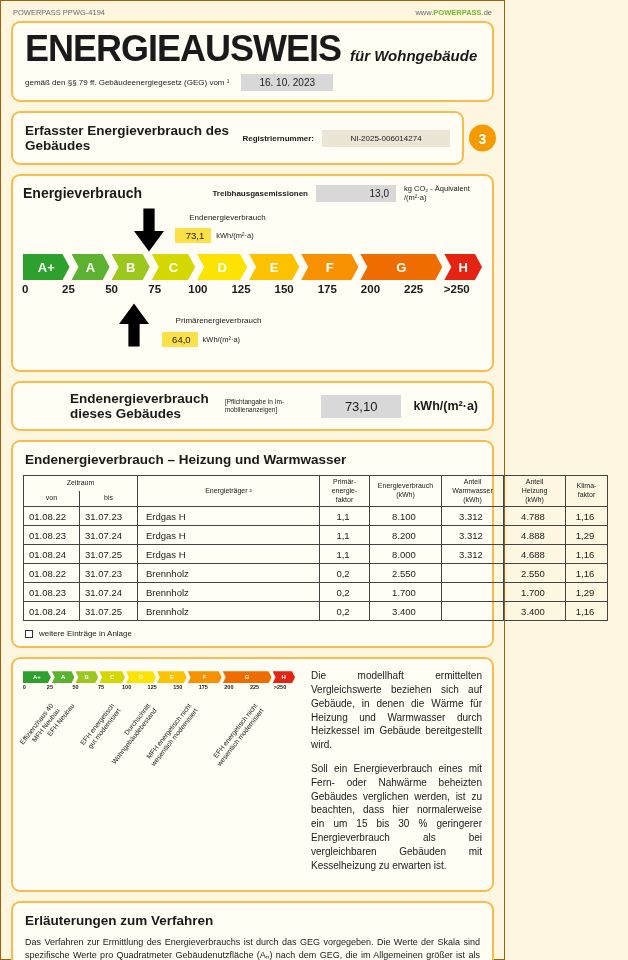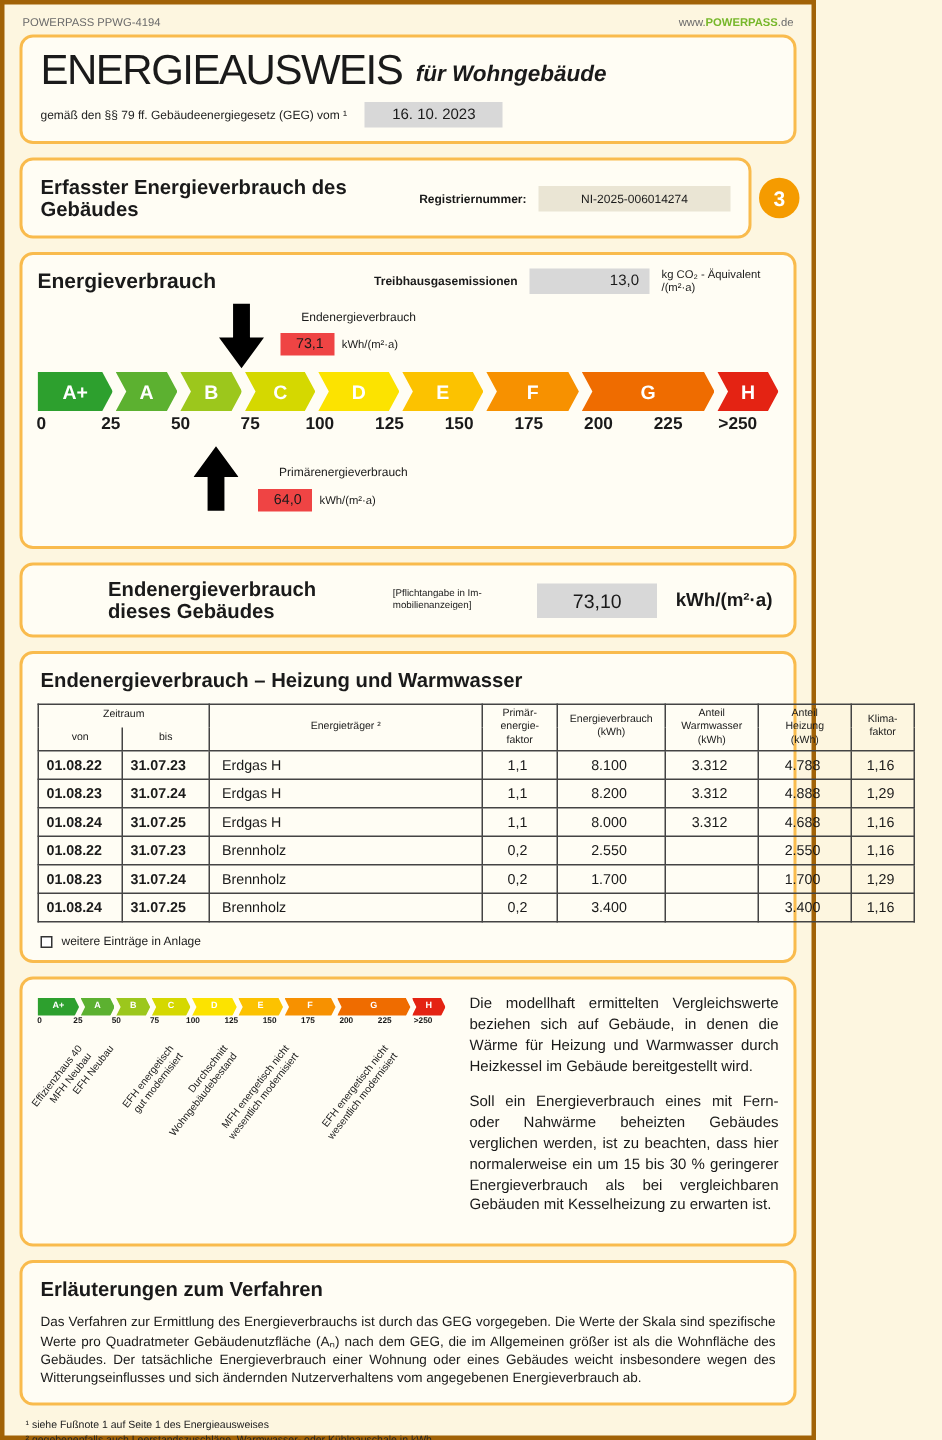--- a/index.html
+++ b/index.html
@@ -4,31 +4,31 @@
 <style>
   * { margin:0; padding:0; box-sizing:border-box; }
   html,body { width:628px; }
   body {
     font-family:"Liberation Sans", sans-serif;
     background:#fdf6e0;
     color:#1a1a1a;
     width:628px; height:960px;
     overflow:hidden;
   }
-  .page { position:relative; width:544px; height:960px; padding:5px 10px; border:3px solid #a16207; background:#fdf6e0; }
+  .page { position:relative; width:505px; height:960px; padding:5px 10px; border:1px solid #a16207; background:#fdf6e0; }
 
   .topline { display:flex; justify-content:space-between; align-items:center; font-size:7.5px; color:#6a6a6a; padding:2px 2px 4px 2px; }
   .brand-green { color:#76b72a; font-weight:bold; }
 
   .box { background:#fffdf4; border:2px solid #f9bb4d; border-radius:9px; margin-bottom:9px; padding:8px 10px; position:relative; }
 
   
   .title-box { padding:8px 12px 9px 12px; }
   .main-title-row { display:flex; align-items:flex-end; gap:9px; }
-  .main-title { font-size:28px; font-weight:normal; letter-spacing:-1px; line-height:1; }
+  .main-title { font-size:36px; font-weight:bold; letter-spacing:-1px; line-height:1; }
   .main-sub { font-size:15px; font-weight:bold; padding-bottom:3px;font-style:italic; }
   .law-row { display:flex; align-items:center; gap:12px; margin-top:7px; }
   .law-text { font-size:8px; color:#222; }
   .date-box { background:#d8d8d8; font-size:10px; padding:3px 18px; }
 
   
   .registry-row { position:relative; }
   .registry-box { margin-right:30px; display:flex; align-items:center; padding:10px 12px; }
   .registry-title { font-size:13.5px; font-weight:bold; flex:1; }
   .reg-label { font-size:8px; font-weight:bold; margin-right:8px; }
@@ -43,21 +43,21 @@
   .ghg-unit { font-size:7.5px; width:78px; line-height:1.2; }
   .scale-wrap { position:relative; height:156px; margin-top:4px; }
   .arrow-down { position:absolute; left:calc(27.5% - 15px); top:2px; }
   .arrow-up { position:absolute; left:calc(24.1% - 15px); top:97px; }
   .float-label { position:absolute; font-size:8px;padding-left:18px; }
   .end-label { left:calc(27.5% + 22px); top:7px; }
   .prim-label { left:calc(24.1% + 24px); top:110px; }
   .valuebox { position:absolute; display:flex; align-items:center; gap:5px; }
   .end-valuebox { left:calc(27.5% + 26px); top:22px; }
   .prim-valuebox { left:calc(24.1% + 28px); top:126px; }
-  .grey-val { background:#ef4444; font-size:9.5px; padding:2px 7px; min-width:36px; text-align:right; }
+  .grey-val { background:#fde047; font-size:9.5px; padding:2px 7px; min-width:36px; text-align:right; }
   .val-unit { font-size:7.5px; }
 
   .band { display:flex; gap:2px; position:absolute; left:0; right:0; top:48px; height:26px; --pt:7px; }
   .seg { clip-path:polygon(0 0, calc(100% - var(--pt)) 0, 100% 50%, calc(100% - var(--pt)) 100%, 0 100%, var(--pt) 50%); color:#fff; font-weight:bold; font-size:13px; display:flex; align-items:center; justify-content:center; }
   .seg:first-child { clip-path:polygon(0 0, calc(100% - var(--pt)) 0, 100% 50%, calc(100% - var(--pt)) 100%, 0 100%); }
   .ticks { position:absolute; left:0; right:0; top:77px; height:15px; font-size:11.5px; font-weight:bold; }
   .tick { position:absolute; transform:translateX(-50%); white-space:nowrap; }
 
   
   .endrow-box { display:flex; align-items:center; gap:12px; padding:8px 14px; }
@@ -68,21 +68,21 @@
 
   
   .section-title { font-size:13.5px; font-weight:bold; margin:2px 2px 8px 2px; }
   table { border-collapse:collapse; width:100%; table-layout:fixed; }
   th, td { border:1px solid #444; }
   th { font-size:7px; font-weight:normal; text-align:center; padding:2px 1px; line-height:1.25; }
   th span { display:block; }
   .th-zeitraum { border-bottom:none; }
   .th-von, .th-bis { border-top:none; }
   td { font-size:9.5px; padding:3px 5px; height:19px; }
-  td.date { text-align:left; padding-left:5px;font-weight:bold; }
+  td.date { text-align:left; padding-left:5px; }
   td.carrier { text-align:left; padding-left:8px; }
   td.num { text-align:center; padding-right:8px; }
   .checkbox-row { display:flex; align-items:center; gap:6px; margin-top:8px; font-size:8px; padding-left:2px; }
   .checkbox { width:8px; height:8px; border:1px solid #333; background:#fff; display:inline-block; }
 
   
   .compare-body { display:flex; gap:16px; }
   .mini-area { width:272px; flex:none; position:relative; padding-top:4px; }
   .mini-band { position:relative; display:flex; gap:1px; height:12px; --pt:3px; }
   .mini-band .seg { font-size:6px; }

